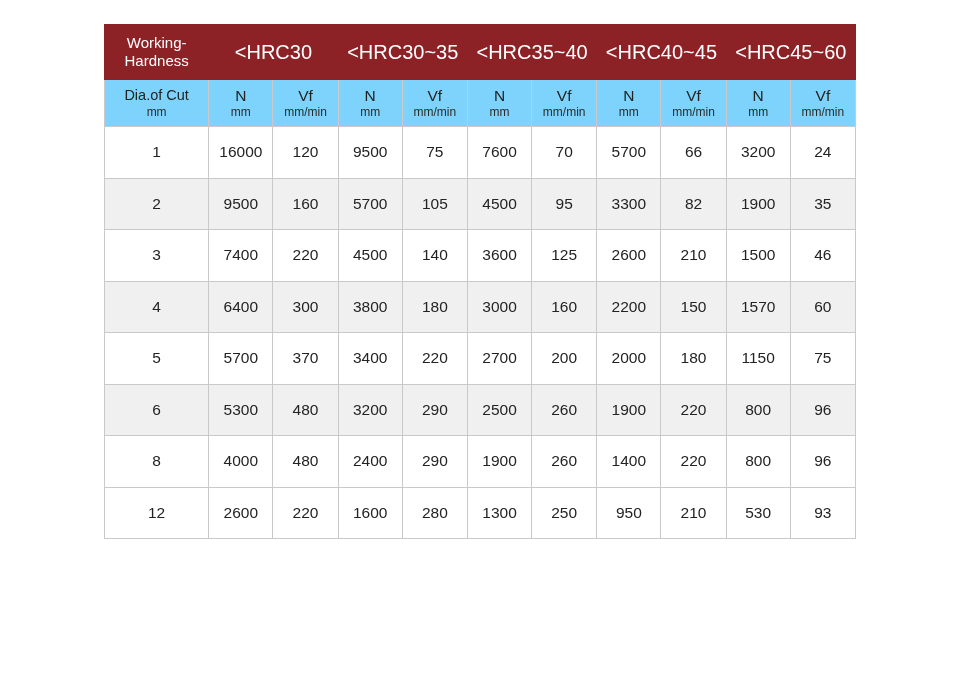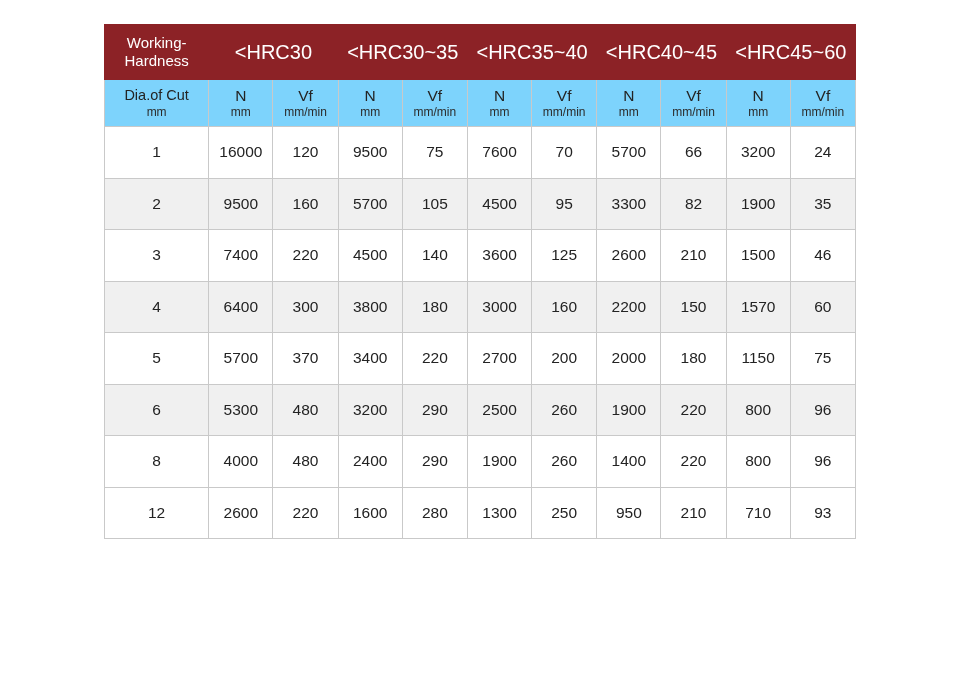--- a/index.html
+++ b/index.html
@@ -253,18 +253,18 @@
       <tr class="data-row plain">
         <td class="dia-cell">12</td>
         <td>2600</td>
         <td>220</td>
         <td>1600</td>
         <td>280</td>
         <td>1300</td>
         <td>250</td>
         <td>950</td>
         <td>210</td>
-        <td>710</td>
+        <td>530</td>
         <td>93</td>
       </tr>
     </tbody>
   </table>
 </div>
 
 </body></html>

